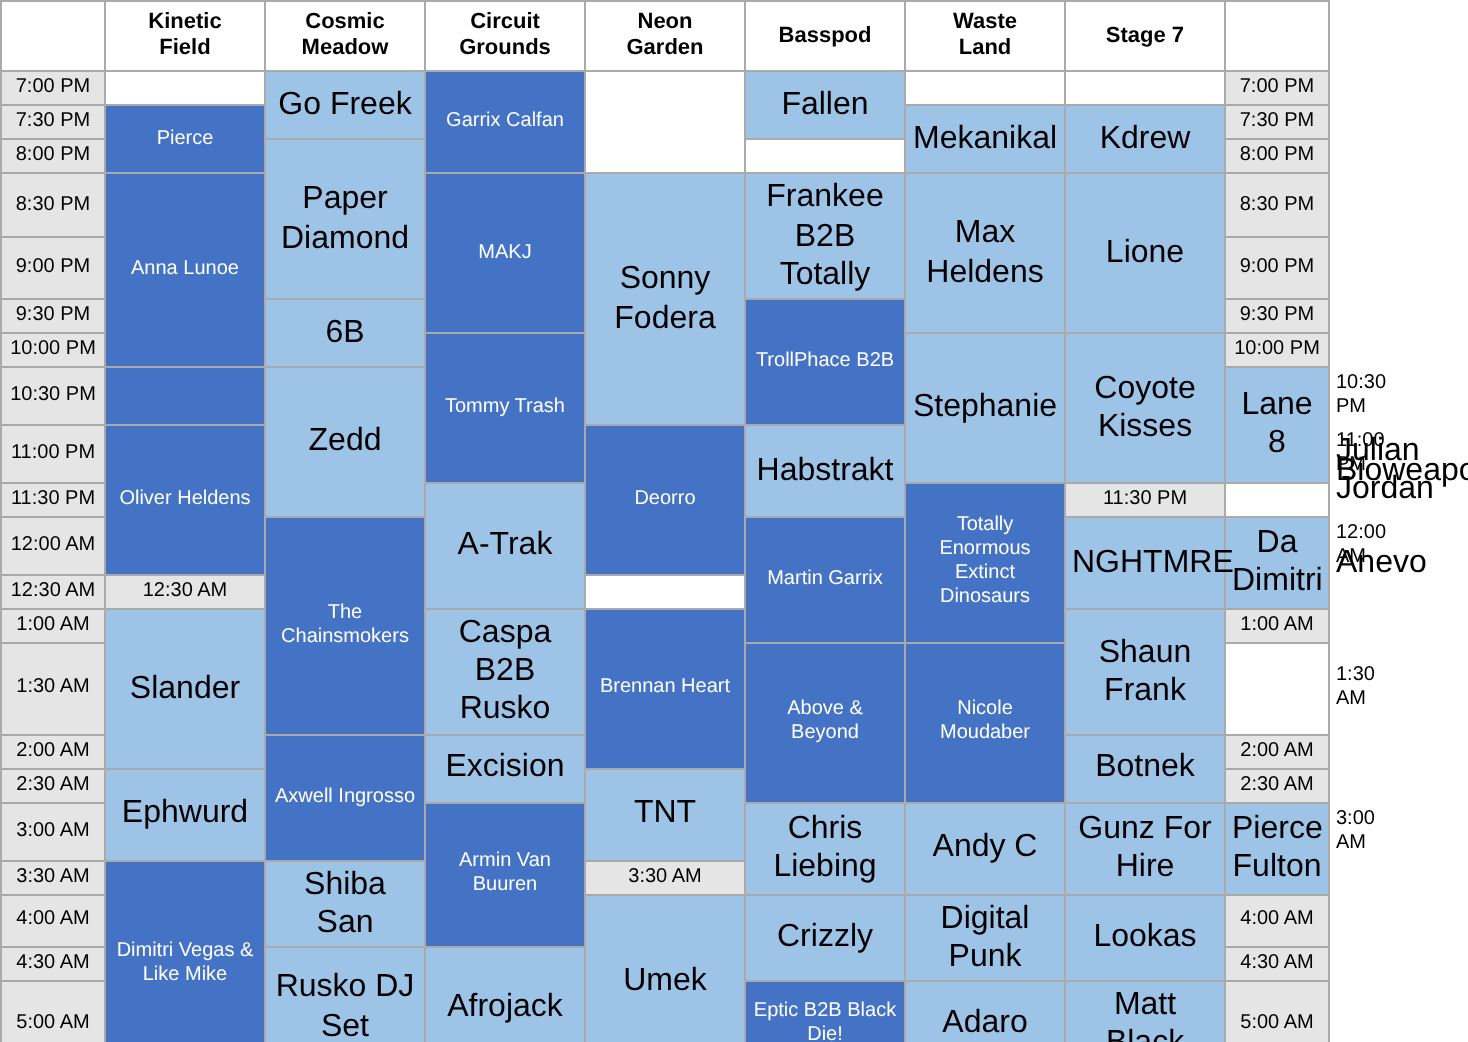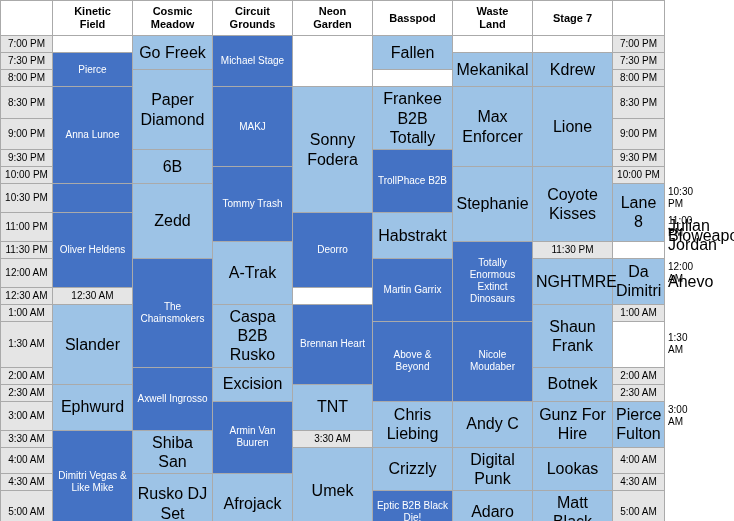--- a/index.html
+++ b/index.html
@@ -79,21 +79,21 @@
       <th>Stage 7</th>
       <th></th>
     </tr>
   </thead>
   <tbody>
 
     <tr>
       <td class="time-col">7:00 PM</td>
       <td class="cell-empty"></td>
       <td class="cell-light-blue" rowspan="2">Go Freek</td>
-      <td class="cell-blue" rowspan="3">Michael Stage</td>
+      <td class="cell-blue" rowspan="3">Garrix Calfan</td>
       <td class="cell-empty" rowspan="3"></td>
       <td class="cell-light-blue" rowspan="2">Fallen</td>
       <td class="cell-empty"></td>
       <td class="cell-empty"></td>
       <td class="time-col">7:00 PM</td>
     </tr>
 
     <tr>
       <td class="time-col">7:30 PM</td>
       <td class="cell-blue" rowspan="2">Pierce</td>
@@ -108,21 +108,21 @@
       <td class="cell-empty" rowspan="1"></td>
       <td class="time-col">8:00 PM</td>
     </tr>
 
     <tr>
       <td class="time-col">8:30 PM</td>
       <td class="cell-blue" rowspan="4">Anna Lunoe</td>
       <td class="cell-blue" rowspan="3">MAKJ</td>
       <td class="cell-light-blue" rowspan="5">Sonny Fodera</td>
       <td class="cell-light-blue" rowspan="2">Frankee B2B Totally</td>
-      <td class="cell-light-blue" rowspan="3">Max Enforcer</td>
+      <td class="cell-light-blue" rowspan="3">Max Heldens</td>
       <td class="cell-light-blue" rowspan="3">Lione</td>
       <td class="time-col">8:30 PM</td>
     </tr>
 
     <tr>
       <td class="time-col">9:00 PM</td>
       <td class="time-col">9:00 PM</td>
     </tr>
 
     <tr>

